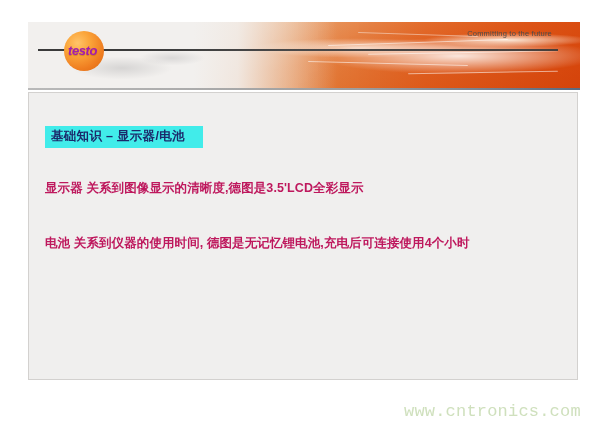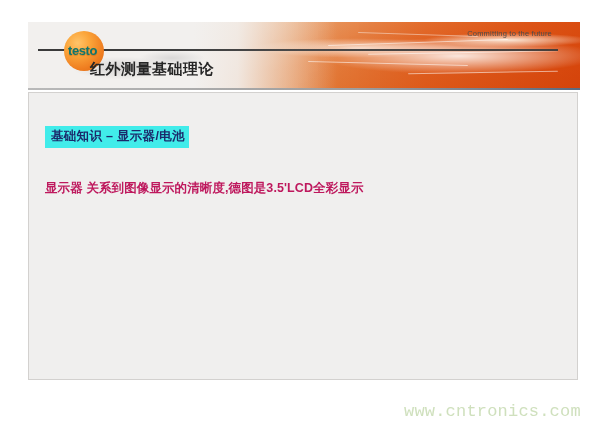--- a/index.html
+++ b/index.html
@@ -69,24 +69,25 @@
   }
 
   
   .logo{
     position:absolute;left:36px;top:9px;width:40px;height:40px;
     border-radius:50%;
     background:radial-gradient(circle at 34% 30%, #ffc46a 0%, #fba53a 32%, #ef7d20 68%, #d9650f 100%);
   }
   .logo-word{
     position:absolute;left:40px;top:21px;
-    font-size:13px;font-weight:bold;color:#0f766e;
+    font-size:13px;font-weight:bold;color:#a21caf;
     letter-spacing:-.4px;
     font-family:"Liberation Sans",sans-serif;
     text-shadow:0 1px 1px rgba(140,70,10,.35);
+    font-style:italic;
   }
 
   .tagline{
     position:absolute;right:28px;top:7px;
     font-size:7.5px;color:#4c4c4c;
     letter-spacing:.2px;
   }
 
   .slide-title{
     position:absolute;left:62px;top:38px;
@@ -109,21 +110,21 @@
     border:1px solid #d3d1cf;
     box-sizing:border-box;
   }
 
   .subtitle{
     position:absolute;left:16px;top:33px;
     background:#41ecea;
     color:#1b2a6b;
     font-weight:bold;
     font-size:12.5px;
-    padding:2px 4px 3px 6px;
+    padding:2px 18px 3px 6px;
     letter-spacing:.3px;
   }
 
   .line{
     position:absolute;
     font-size:12.5px;
     color:#1c1c1c;
     font-weight:bold;
     letter-spacing:.1px;
     white-space:nowrap;
@@ -159,31 +160,33 @@
     <div class="plume"></div>
 
     <div class="logo-rule"></div>
     <div class="logo-rule-right"></div>
 
     <div class="logo"></div>
     <div class="logo-word">testo</div>
 
     <div class="tagline">Committing to the future</div>
 
-    <div class="slide-title">红外测量基础理论</div>
 
     <div class="header-baseline"></div>
   </div>
 
   <div class="body">
 
     <div class="subtitle">基础知识 – 显示器/电池</div>
 
     <div class="line line1">
       <span class="kw">显示器</span><span class="rest"> 关系到图像显示的清晰度,德图是3.5'LCD全彩显示</span>
     </div>
 
+    <div class="line line2">
+      <span class="kw">电池</span><span class="rest"> 关系到仪器的使用时间, 德图是无记忆锂电池,充电后可连接使用4个小时</span>
+    </div>
 
   </div>
 
 </div>
 
 <div class="watermark">www.cntronics.com</div>
 
 </body></html>

